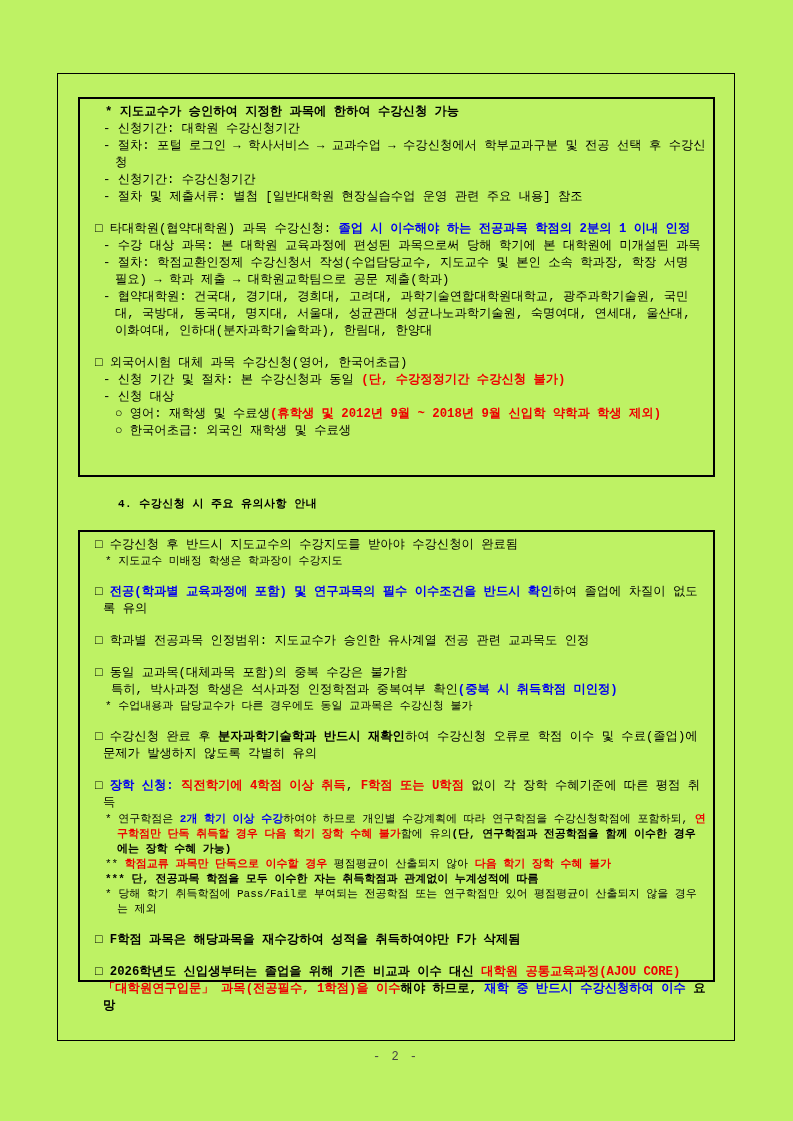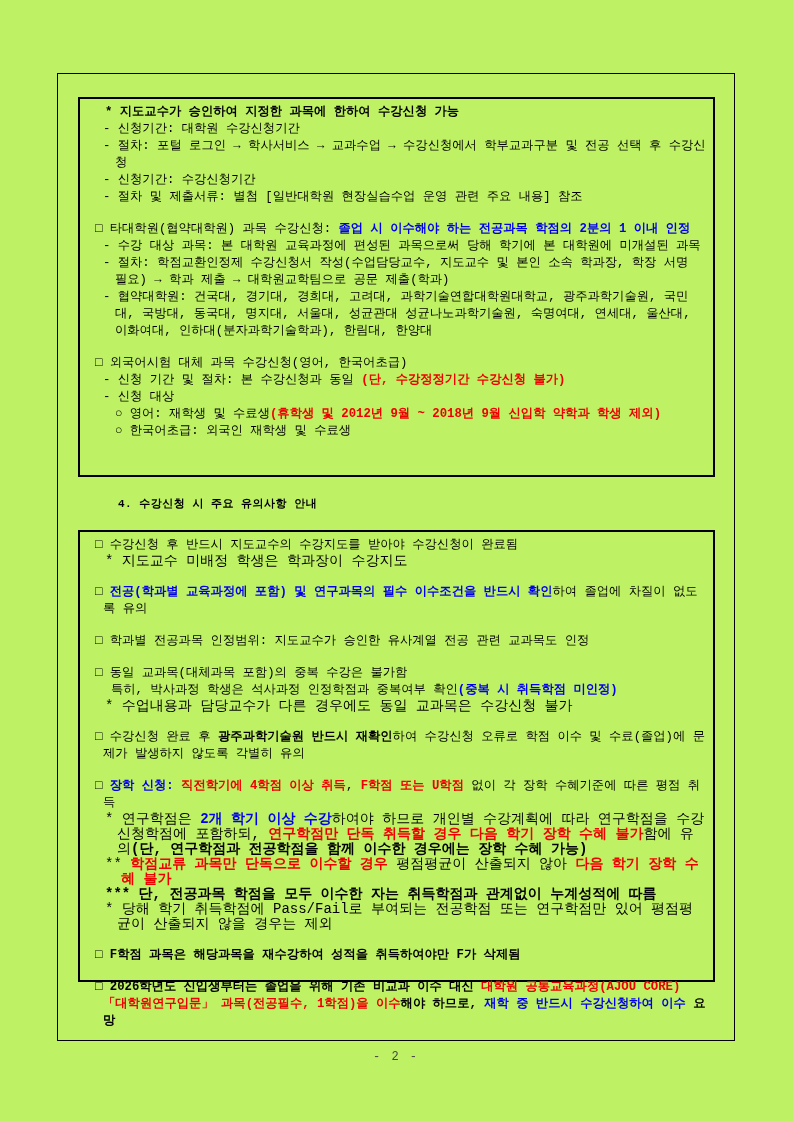--- a/index.html
+++ b/index.html
@@ -45,21 +45,21 @@
     width: 678px;
     text-align: center;
     font-size: 12px;
     color: #444444;
     letter-spacing: 2px;
   }
   
   .para { white-space: normal; }
   .para .b { font-weight: bold; }
   .para.gap { margin-top: 15px; }
-  .para.sub { font-size: 14px; line-height: 15px; }
+  .para.sub { font-size: 11px; line-height: 15px; }
   .ind-star { padding-left: 30px; text-indent: -12px; }
   .ind-h0   { padding-left: 16px; text-indent: -8px; }
   .ind-h0c  { padding-left: 24px; text-indent: 0; }
   .ind-h1   { padding-left: 28px; text-indent: -12px; }
   .ind-h2   { padding-left: 42px; text-indent: -14px; }
   .ind-n1   { padding-left: 30px; text-indent: -12px; }
   .ind-n2   { padding-left: 34px; text-indent: -16px; }
   .ind-n3   { padding-left: 38px; text-indent: -20px; }
 </style>
 </head>
@@ -88,21 +88,21 @@
   <div class="section-heading">4. 수강신청 시 주요 유의사항 안내</div>
 
   <div class="info-box box2">
       <div class="para ind-h0"><span>□ 수강신청 후 반드시 지도교수의 수강지도를 받아야 수강신청이 완료됨</span></div>
       <div class="para ind-n1 sub"><span>* 지도교수 미배정 학생은 학과장이 수강지도</span></div>
       <div class="para ind-h0 gap"><span>□ </span><span class="b" style="color: rgb(0, 0, 238);">전공(학과별 교육과정에 포함) 및 연구과목의 필수 이수조건을 반드시 확인</span><span>하여 졸업에 차질이 없도록 유의</span></div>
       <div class="para ind-h0 gap"><span>□ 학과별 전공과목 인정범위: 지도교수가 승인한 유사계열 전공 관련 교과목도 인정</span></div>
       <div class="para ind-h0 gap"><span>□ 동일 교과목(대체과목 포함)의 중복 수강은 불가함</span></div>
       <div class="para ind-h0c"><span>특히, 박사과정 학생은 석사과정 인정학점과 중복여부 확인</span><span class="b" style="color: rgb(0, 0, 238);">(중복 시 취득학점 미인정)</span></div>
       <div class="para ind-n1 sub"><span>* 수업내용과 담당교수가 다른 경우에도 동일 교과목은 수강신청 불가</span></div>
-      <div class="para ind-h0 gap"><span>□ 수강신청 완료 후 </span><span class="b">광주과학기술원 반드시 재확인</span><span>하여 수강신청 오류로 학점 이수 및 수료(졸업)에 문제가 발생하지 않도록 각별히 유의</span></div>
+      <div class="para ind-h0 gap"><span>□ 수강신청 완료 후 </span><span class="b">분자과학기술학과 반드시 재확인</span><span>하여 수강신청 오류로 학점 이수 및 수료(졸업)에 문제가 발생하지 않도록 각별히 유의</span></div>
       <div class="para ind-h0 gap"><span>□ </span><span class="b" style="color: rgb(0, 0, 238);">장학 신청: </span><span class="b" style="color: rgb(238, 0, 0);">직전학기에 4학점 이상 취득</span><span>, </span><span class="b" style="color: rgb(238, 0, 0); text-align: center;">F학점 또는 U학점</span><span> 없이 각 장학 수혜기준에 따른 평점 취득</span></div>
       <div class="para ind-n1 sub"><span>* 연구학점은 </span><span class="b" style="color: rgb(0, 0, 238);">2개 학기 이상 수강</span><span>하여야 하므로 개인별 수강계획에 따라 연구학점을 수강신청학점에 포함하되, </span><span class="b" style="color: rgb(238, 0, 0);">연구학점만 단독 취득할 경우 다음 학기 장학 수혜 불가</span><span>함에 유의</span><span class="b">(단, 연구학점과 전공학점을 함께 이수한 경우에는 장학 수혜 가능)</span></div>
       <div class="para ind-n2 sub"><span>** </span><span class="b" style="color: rgb(238, 0, 0);">학점교류 과목만 단독으로 이수할 경우</span><span> 평점평균이 산출되지 않아 </span><span class="b" style="color: rgb(238, 0, 0);">다음 학기 장학 수혜 불가</span></div>
       <div class="para ind-n3 sub"><span class="b">*** 단, 전공과목 학점을 모두 이수한 자는 취득학점과 관계없이 누계성적에 따름</span></div>
       <div class="para ind-n1 sub"><span>* 당해 학기 취득학점에 Pass/Fail로 부여되는 전공학점 또는 연구학점만 있어 평점평균이 산출되지 않을 경우는 제외</span></div>
       <div class="para ind-h0 gap"><span>□ </span><span class="b">F학점 과목은 해당과목을 재수강하여 성적을 취득하여야만 F가 삭제됨</span></div>
       <div class="para ind-h0 gap"><span>□ </span><span class="b">2026학년도 신입생부터는 졸업을 위해 기존 비교과 이수 대신 </span><span class="b" style="color: rgb(238, 0, 0);">대학원 공통교육과정(AJOU CORE) 「대학원연구입문」 과목(전공필수, 1학점)을 이수</span><span class="b">해야 하므로, </span><span class="b" style="color: rgb(0, 0, 238);">재학 중 반드시 수강신청하여 이수</span><span class="b"> 요망</span></div>
     </div>
 
   <div class="page-number">- 2 -</div>

